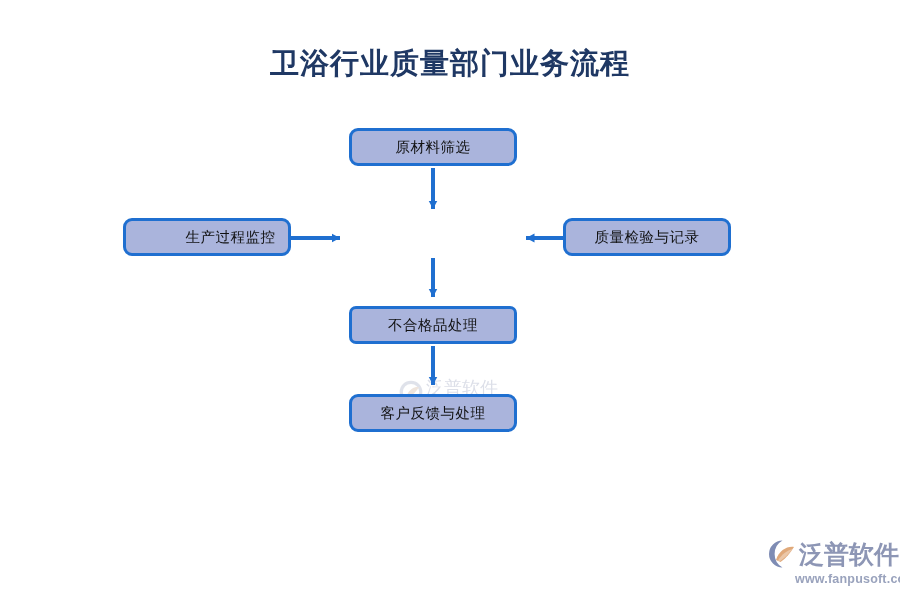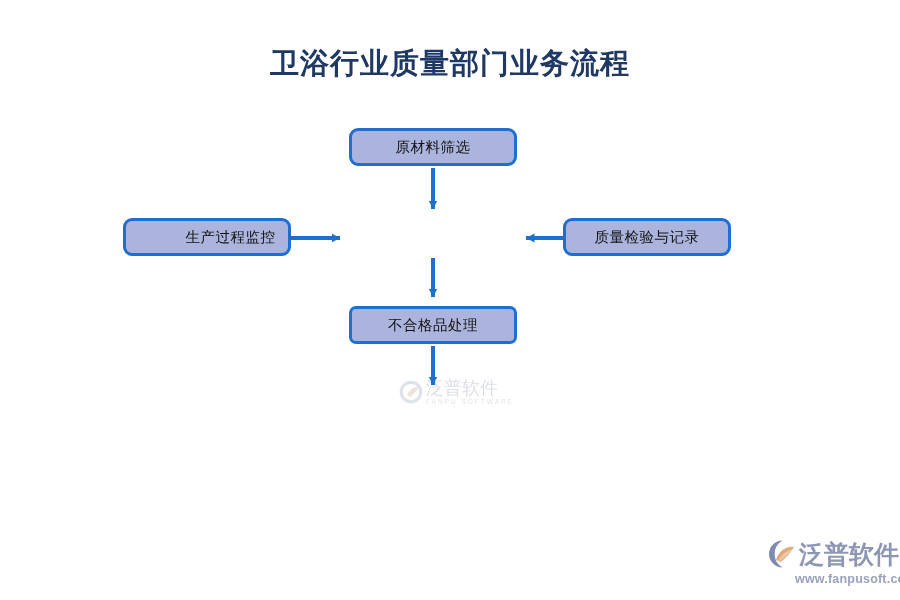--- a/index.html
+++ b/index.html
@@ -204,20 +204,23 @@
 
 
   <div class="node" id="node-quality">
     <span class="node-label">质量检验与记录</span>
   </div>
 
   <div class="node" id="node-defect">
     <span class="node-label">不合格品处理</span>
   </div>
 
+  <div class="node" id="node-feedback">
+    <span class="node-label">客户反馈与处理</span>
+  </div>
 
   <div class="brand">
     <div class="brand-row">
       <svg class="brand-mark" viewBox="0 0 64 64">
         <path d="M33 5 A27 27 0 1 0 33 59 A31 31 0 0 1 33 5 Z" fill="#7e8cb4"></path>
         <path d="M20 44 C26 25 42 16 56 18 C48 31 40 40 29 48 Z" fill="#e0a97a"></path>
         <path d="M24 45 C31 33 42 25 53 22 C45 33 36 41 27 47 Z" fill="#ffffff" opacity="0.35"></path>
       </svg>
       <div class="brand-name">泛普软件</div>
     </div>

